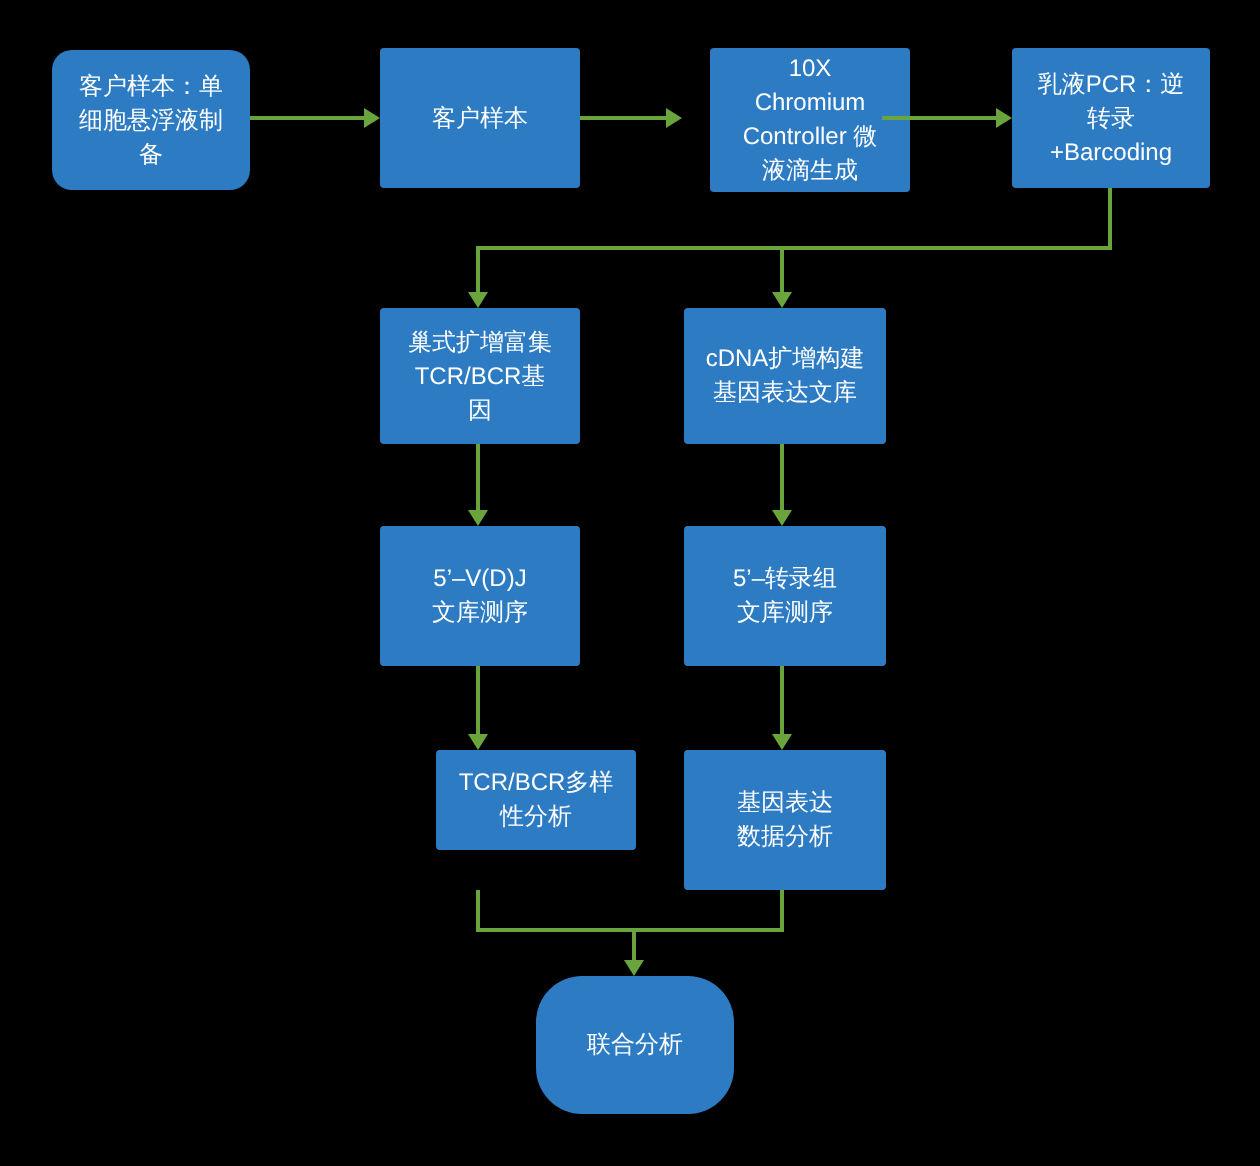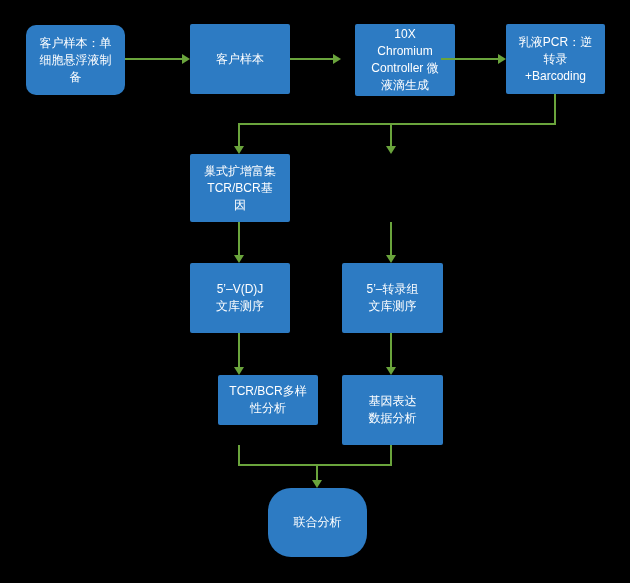--- a/index.html
+++ b/index.html
@@ -62,20 +62,22 @@
 Chromium
 Controller 微
 液滴生成</div>
   <div class="node" style="left:506px; top:24px; width:99px; height:70px;">乳液PCR：逆
 转录
 +Barcoding</div>
 
   <div class="node" style="left:190px; top:154px; width:100px; height:68px;">巢式扩增富集
 TCR/BCR基
 因</div>
+  <div class="node" style="left:342px; top:154px; width:101px; height:68px;">cDNA扩增构建
+基因表达文库</div>
 
   <div class="node" style="left:190px; top:263px; width:100px; height:70px;">5’–V(D)J
 文库测序</div>
   <div class="node" style="left:342px; top:263px; width:101px; height:70px;">5’–转录组
 文库测序</div>
 
   <div class="node" style="left:190px; top:375px; width:100px; height:50px;margin-left:28px;">TCR/BCR多样
 性分析</div>
   <div class="node" style="left:342px; top:375px; width:101px; height:70px;">基因表达
 数据分析</div>

